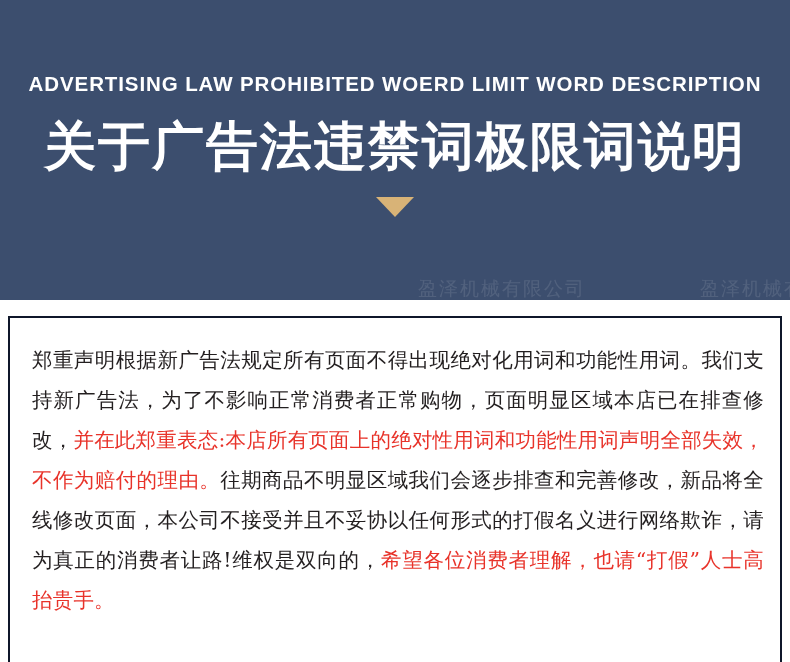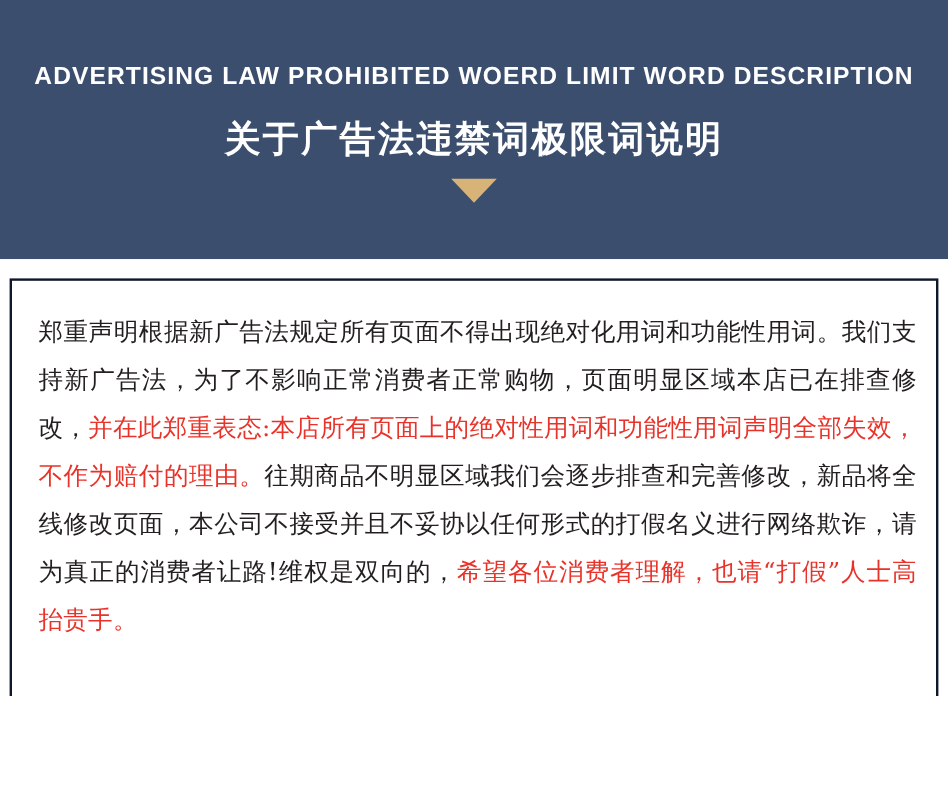--- a/index.html
+++ b/index.html
@@ -17,43 +17,44 @@
     position: relative;
     width: 790px;
     height: 662px;
     background: #ffffff;
   }
 
   
   .banner {
     position: relative;
     width: 790px;
-    height: 216px;
+    height: 300px;
     background: #3c4e6e;
     box-sizing: border-box;
-    padding-top: 52px;
+    padding-top: 72px;
     text-align: center;
     overflow: hidden;
   }
   .banner-eyebrow {
     color: #ffffff;
     font-size: 20.5px;
     letter-spacing: 0.9px;
     font-weight: bold;
     line-height: 1.2;
     white-space: nowrap;
   }
   .banner-title {
     margin-top: 21px;
     color: #ffffff;
-    font-size: 30px;
+    font-size: 52px;
     font-weight: bold;
     letter-spacing: 2px;
     line-height: 1.25;
     white-space: nowrap;
+    font-family: Liberation Mono, monospace;
   }
   .banner-sub {
     margin-top: 18px;
     color: #ffffff;
     font-size: 17px;
     letter-spacing: 1.5px;
     line-height: 1.2;
   }
   .banner-arrow {
     margin: 14px auto 0 auto;

